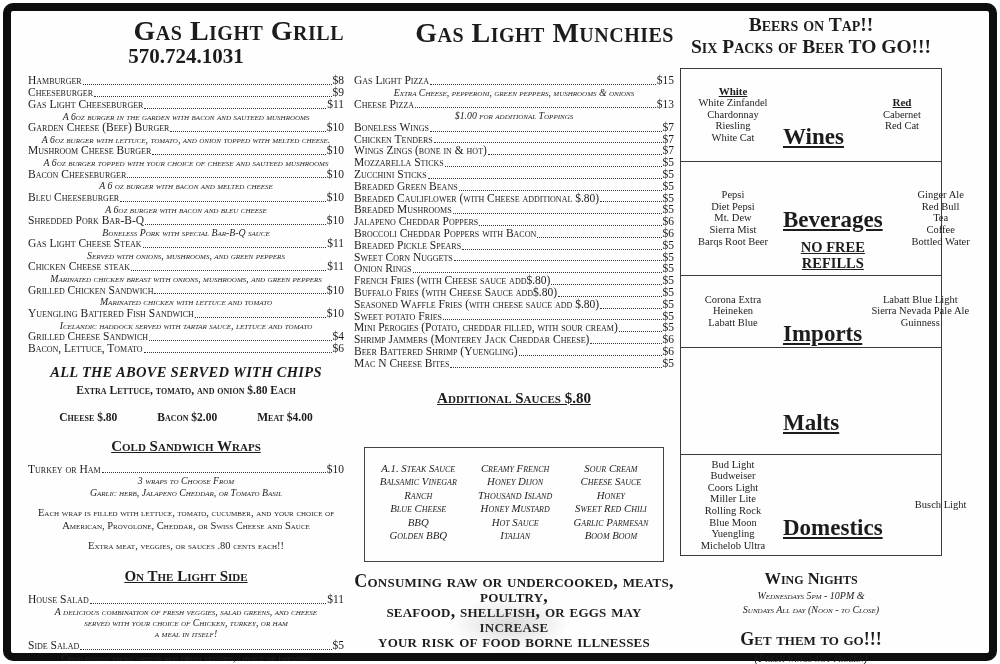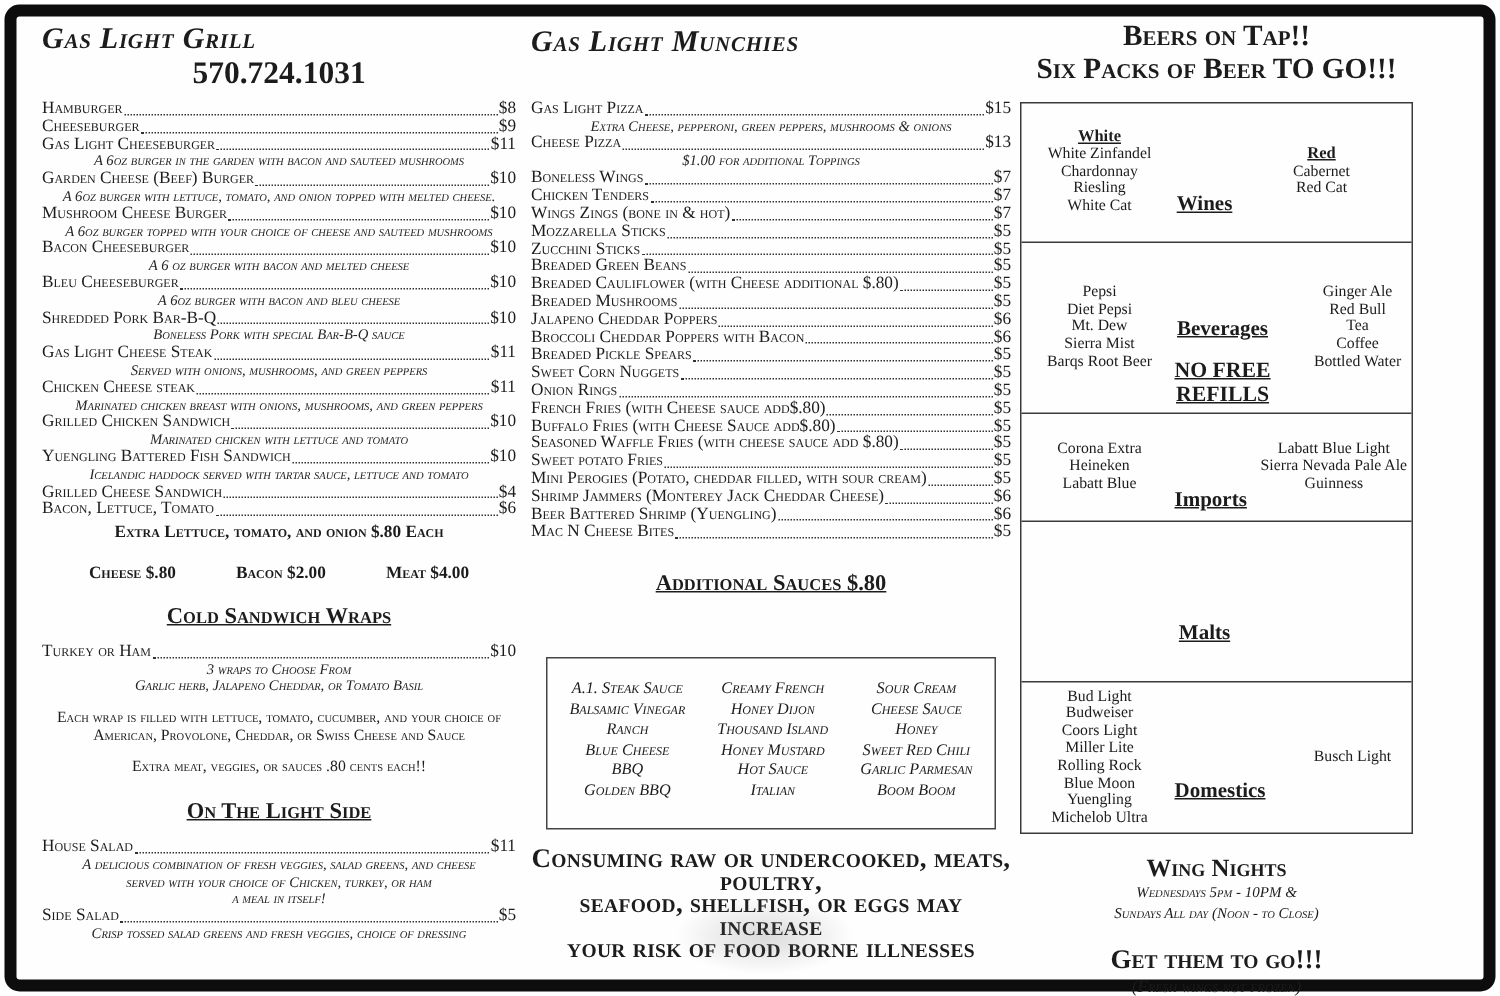--- a/index.html
+++ b/index.html
@@ -7,21 +7,21 @@
     width:1000px;height:664px;position:relative;overflow:hidden;
     background:#ffffff;color:#1c1c1c;
     font-family:"Liberation Serif", serif;
   }
   .frame{position:absolute;inset:3px;border:8px solid #0d0d0d;border-radius:10px;background:#fefefe;}
   .col{position:absolute;}
   .col-left{left:28px;top:16px;width:316px;}
   .col-mid{left:354px;top:18px;width:320px;}
   .col-right{left:680px;top:14px;width:262px;}
 
-  .menu-title{text-align:left;font-weight:bold;font-variant:small-caps;font-size:20px;line-height:1.05;letter-spacing:.5px;font-style:italic;}
+  .menu-title{text-align:right;font-weight:bold;font-variant:small-caps;font-size:28px;line-height:1.05;letter-spacing:.5px;}
   .phone{text-align:center;font-weight:bold;font-size:21px;line-height:1.05;}
 
   .menu-list{margin-top:8px;}
   .col-mid .menu-list{margin-top:28px;}
   .menu-row{display:flex;align-items:flex-end;font-variant:small-caps;font-size:11.5px;line-height:11.8px;white-space:nowrap;}
   .menu-row .dots{flex:1;border-bottom:1.5px dotted #333;margin:0 1px 2px 1px;}
   .menu-desc{font-style:italic;font-variant:small-caps;font-size:9.8px;line-height:11.4px;text-align:center;color:#242424;}
 
   .chips-note{font-style:italic;font-weight:bold;font-size:14.5px;text-align:center;margin-top:9px;letter-spacing:.3px;}
   .extra-note{font-weight:bold;font-variant:small-caps;font-size:11.5px;text-align:center;margin-top:3px;}
@@ -38,21 +38,21 @@
   .beer-box{border:1.5px solid #3a3a3a;margin-top:10px;}
   .beer-section{display:grid;grid-template-columns:100px 1fr 116px;padding:4px 2px;align-items:center;}
   .beer-section + .beer-section{border-top:1.5px solid #3a3a3a;}
   .beer-section:nth-child(1){min-height:84px;}
   .beer-section:nth-child(2){min-height:72px;}
   .beer-section:nth-child(3){min-height:62px;}
   .beer-section:nth-child(4){min-height:98px;}
   .beer-section:nth-child(5){min-height:42px;}
   .beer-cell{text-align:center;font-size:10.5px;line-height:11.6px;white-space:nowrap;}
   .beer-head{font-weight:bold;text-decoration:underline;font-size:11px;}
-  .beer-center-title{font-weight:bold;text-decoration:underline;font-size:14px;line-height:19px;margin-top:44px;}
+  .beer-center-title{font-weight:bold;text-decoration:underline;font-size:23px;line-height:19px;margin-top:44px;}
   .beer-center-extra{font-weight:bold;text-decoration:underline;font-size:14.5px;line-height:16px;}
 
   .wing-header{font-weight:bold;font-variant:small-caps;font-size:16.5px;text-align:center;margin-top:13px;}
   .wing-sched div{font-style:italic;font-variant:small-caps;font-size:10px;line-height:13.5px;text-align:center;}
   .togo{font-weight:bold;font-variant:small-caps;font-size:18px;text-align:center;margin-top:13px;}
   .fresh{font-style:italic;font-variant:small-caps;font-size:11.5px;text-align:center;margin-top:2px;}
   .flavors div{font-variant:small-caps;font-size:12.8px;line-height:19.5px;text-align:center;}
   .flavors{margin-top:15px;}
 
   .smudge{position:absolute;left:450px;top:598px;width:120px;height:52px;
@@ -141,20 +141,21 @@
         <span class="name">Grilled Cheese Sandwich</span>
         <span class="dots"></span>
         <span class="price">$4</span>
       </div>
       <div class="menu-row">
         <span class="name">Bacon, Lettuce, Tomato</span>
         <span class="dots"></span>
         <span class="price">$6</span>
       </div>
     </div>
+  <div class="chips-note">ALL THE ABOVE SERVED WITH CHIPS</div>
   <div class="extra-note">Extra Lettuce, tomato, and onion $.80 Each</div>
   <div class="addons">
       <span>Cheese $.80</span>
       <span>Bacon $2.00</span>
       <span>Meat $4.00</span>
     </div>
   <div class="section-header">Cold Sandwich Wraps</div>
   <div class="menu-list" style="margin-top:0">
       <div class="menu-row">
         <span class="name">Turkey or Ham</span>

